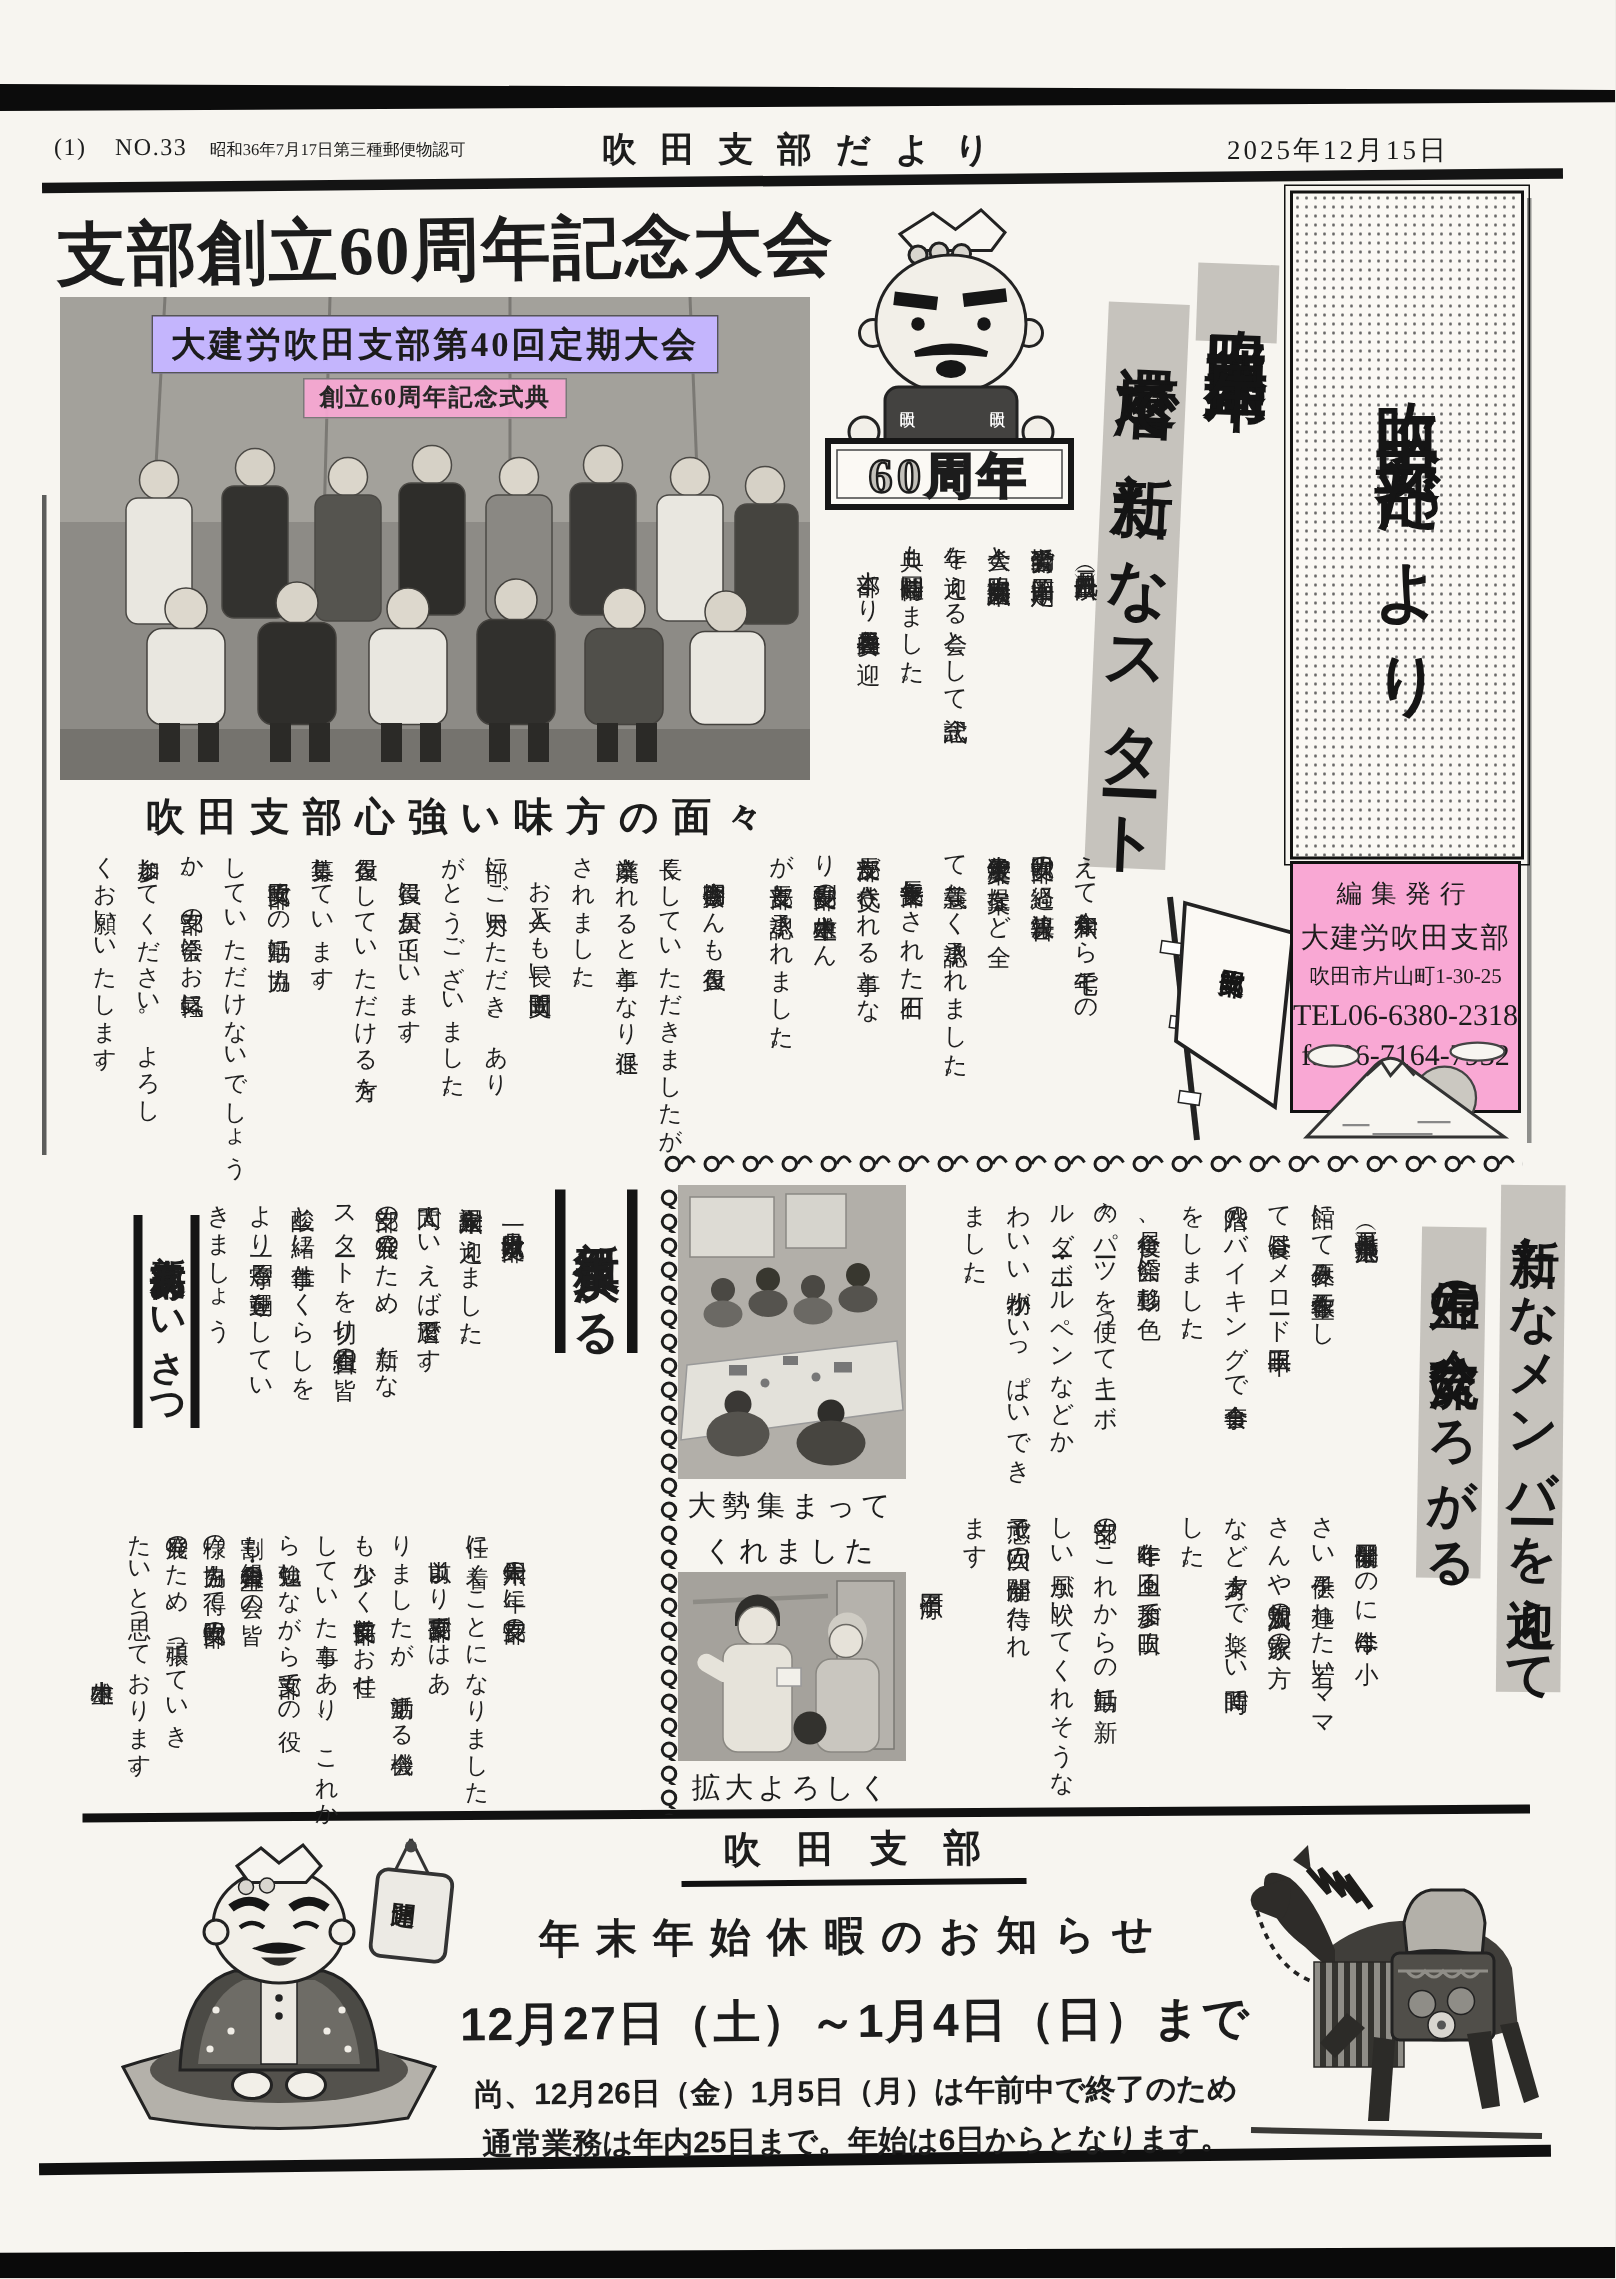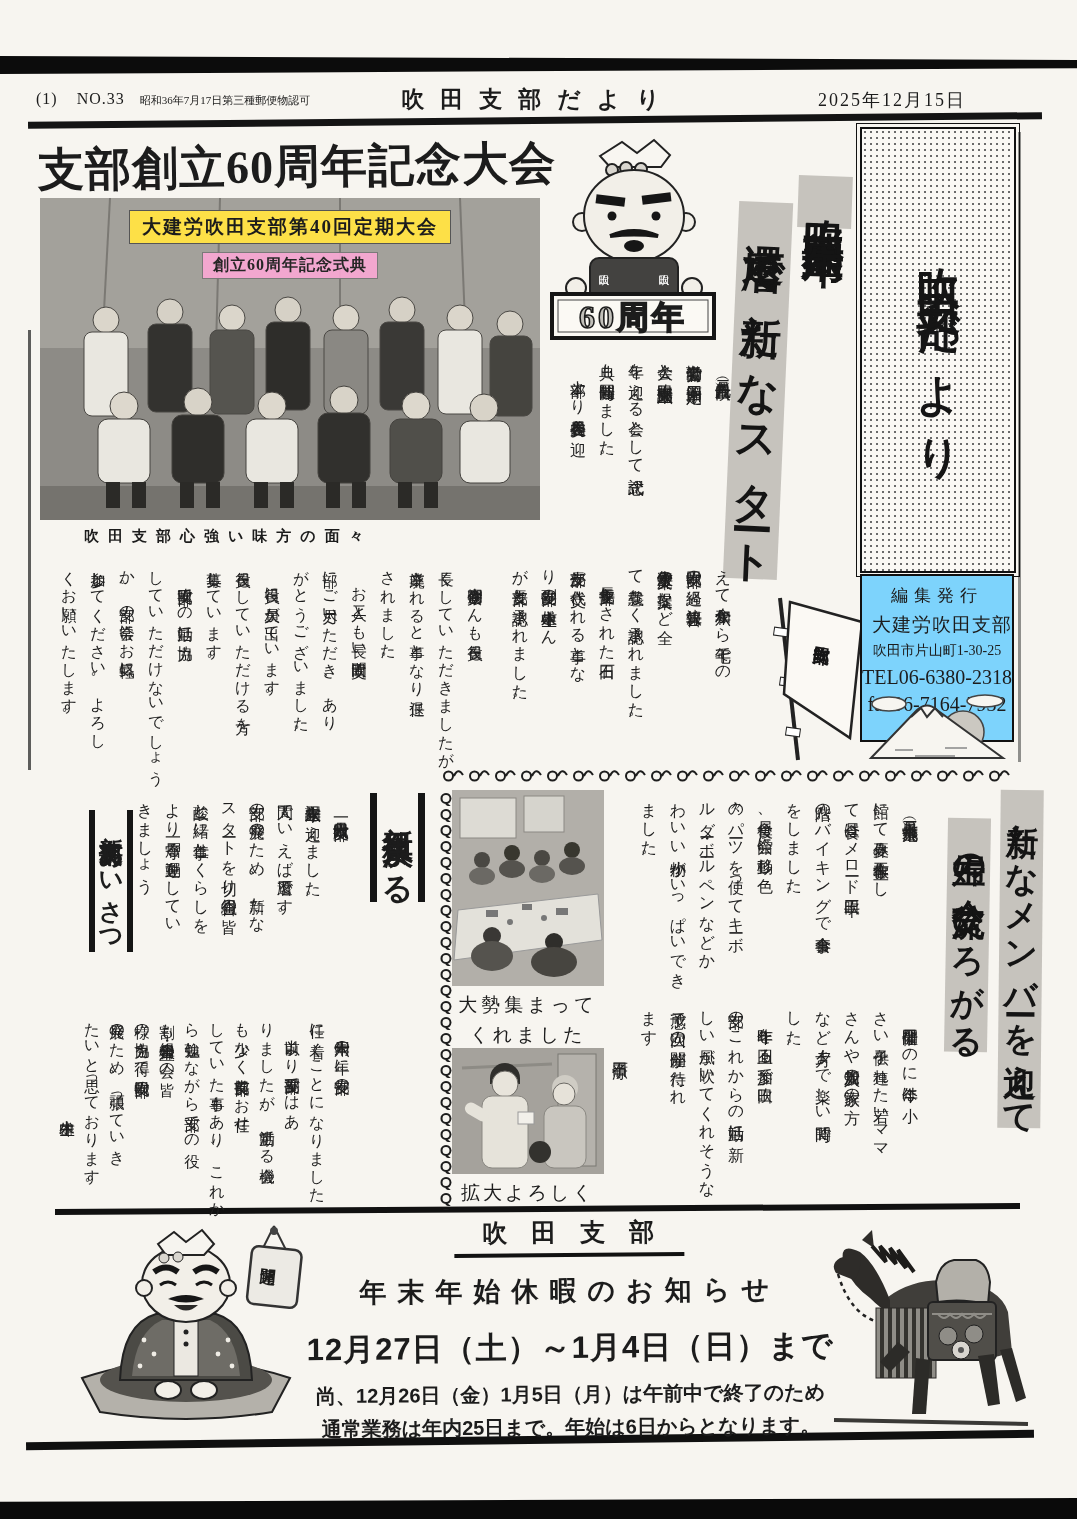--- a/index.html
+++ b/index.html
@@ -23,26 +23,26 @@
   
   .hdr-left{left:36px;top:90px;font-size:16px;letter-spacing:1px;white-space:nowrap;}
   .hdr-permit{font-size:11px;margin-left:10px;letter-spacing:0;}
   .hdr-title{left:0;right:0;top:84px;text-align:center;font-size:23px;font-weight:bold;letter-spacing:16px;}
   .hdr-date{left:818px;top:88px;font-size:18px;letter-spacing:2px;}
   
   .lead-headline{left:38px;top:136px;font-size:46px;font-weight:bold;letter-spacing:1px;
     transform:rotate(-0.8deg);white-space:nowrap;}
   .group-photo{left:40px;top:198px;width:500px;height:322px;background:#8d8b86;box-shadow:0 0 0 1px #777 inset;}
   .photo-banner1{left:0;right:0;top:12px;text-align:center;}
-  .photo-banner1 span{display:inline-block;background:#fde047;border:1px solid #555;
-    font-size:19px;font-weight:bold;letter-spacing:2px;padding:3px 12px;font-family:Liberation Serif, serif;}
+  .photo-banner1 span{display:inline-block;background:#c4b5fd;border:1px solid #555;
+    font-size:23px;font-weight:bold;letter-spacing:2px;padding:3px 12px;font-family:Liberation Serif, serif;}
   .photo-banner2{left:0;right:0;top:54px;text-align:center;}
   .photo-banner2 span{display:inline-block;background:#f9a8d4;border:1px solid #777;
     font-size:16px;font-weight:bold;letter-spacing:1px;padding:2px 10px;opacity:.92;}
-  .photo-caption{left:84px;top:527px;font-size:15px;font-weight:bold;letter-spacing:9px;white-space:nowrap;}
+  .photo-caption{left:97px;top:527px;font-size:26px;font-weight:bold;letter-spacing:9px;white-space:nowrap;}
   
   .vtext{writing-mode:vertical-rl;white-space:pre-line;line-height:29px;font-size:16px;
     letter-spacing:.5px;color:#1f1f1f;}
   .vh{writing-mode:vertical-rl;white-space:nowrap;font-weight:bold;line-height:1;
     background:#c6c3bd;color:#141414;}
   .lead-vh1{right:225px;top:176px;font-size:42px;letter-spacing:4px;padding:10px 6px;transform:rotate(2deg);}
   .lead-vh2{right:292px;top:202px;font-size:42px;letter-spacing:7px;padding:10px 6px;transform:rotate(2.5deg);}
   .lead-body-1{right:339px;top:352px;height:205px;}
   .lead-body-2{right:339px;top:558px;height:220px;}
   .lead-body-3{right:587px;top:560px;height:228px;font-size:15.5px;}
@@ -58,24 +58,24 @@
   .greeting-headline{right:944px;top:810px;writing-mode:vertical-rl;font-size:24px;font-weight:bold;
     letter-spacing:2px;padding:8px 4px;border-left:6px solid #151515;border-right:6px solid #151515;
     line-height:1;white-space:nowrap;}
   
   .masthead{left:860px;top:127px;width:152px;height:442px;background:#faf8f4;
     border:2px solid #111;outline:1px solid #111;outline-offset:3px;
     background-image:radial-gradient(#6a6a6a .8px,transparent 1.1px);background-size:6px 6px;
     display:flex;align-items:center;justify-content:center;}
   .masthead-title{writing-mode:vertical-rl;font-size:44px;font-weight:bold;letter-spacing:12px;
     line-height:1;color:#151515;}
-  .publisher{left:860px;top:574px;width:154px;height:168px;border:2px solid #111;background:#7dd3fc;
+  .publisher{left:860px;top:574px;width:154px;height:168px;border:2px solid #111;background:#f9a8d4;
     text-align:center;padding-top:8px;box-sizing:border-box;}
   .pub-label{font-size:17px;letter-spacing:6px;}
-  .pub-org{font-size:19px;letter-spacing:1px;margin-top:5px;text-align:right;}
+  .pub-org{font-size:19px;letter-spacing:1px;margin-top:5px;}
   .pub-addr{font-size:14px;letter-spacing:0;margin-top:4px;}
   .pub-tel{font-size:20px;margin-top:6px;letter-spacing:0;}
   .pub-fax{font-size:20px;margin-top:4px;letter-spacing:0;}
   
   .photo-box{background:#b0ada7;box-shadow:0 0 0 1px #807e79 inset;}
   .photo-workshop{left:452px;top:790px;width:152px;height:196px;}
   .caption-mid{left:446px;width:164px;text-align:center;font-weight:normal;white-space:pre-line;
     font-size:19px;letter-spacing:4px;line-height:1.6;}
   .caption-top{top:990px;}
   .photo-women{left:452px;top:1048px;width:152px;height:126px;}

